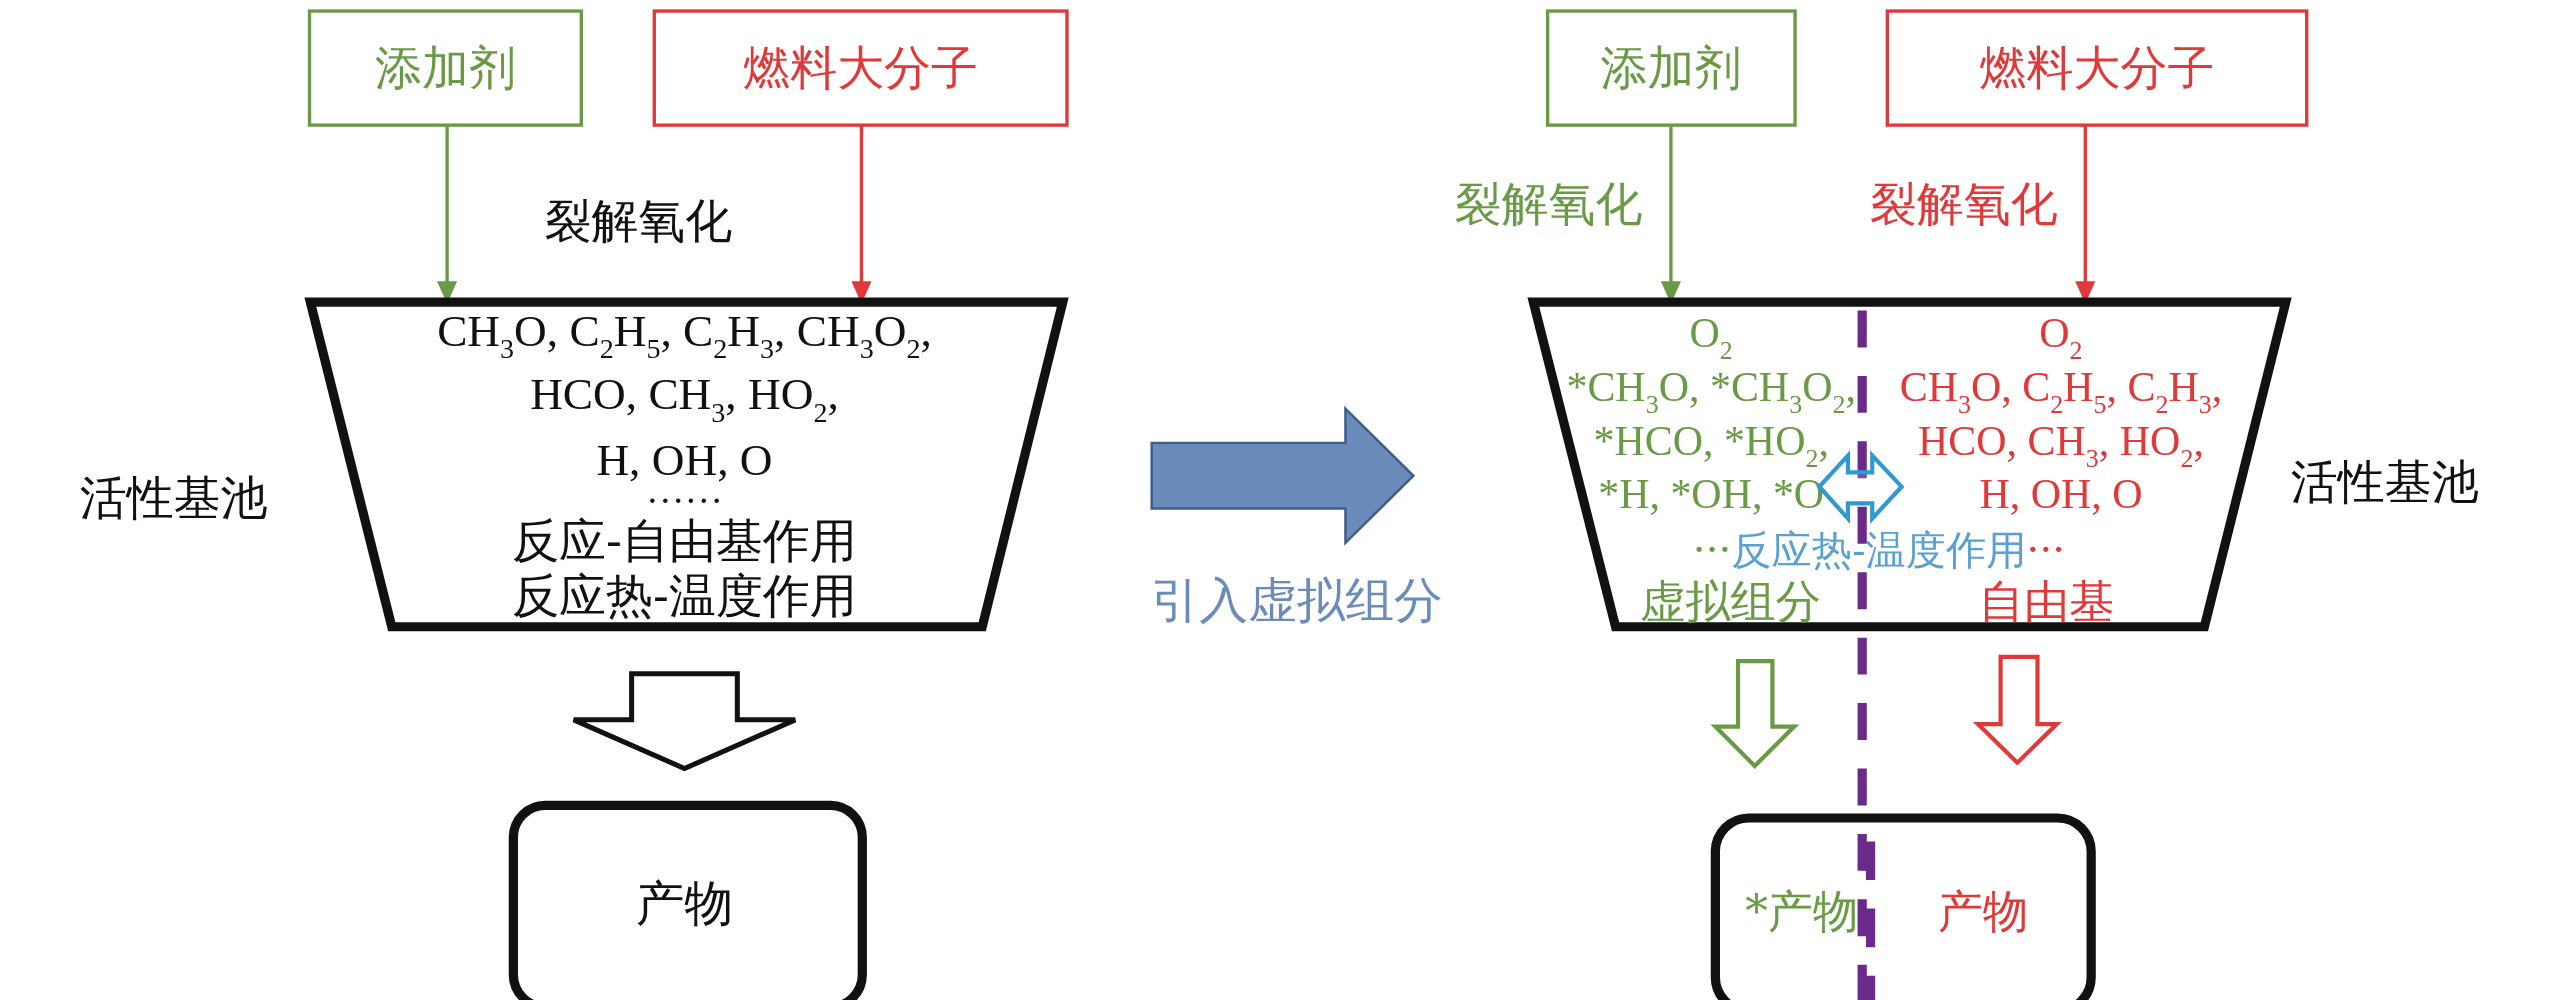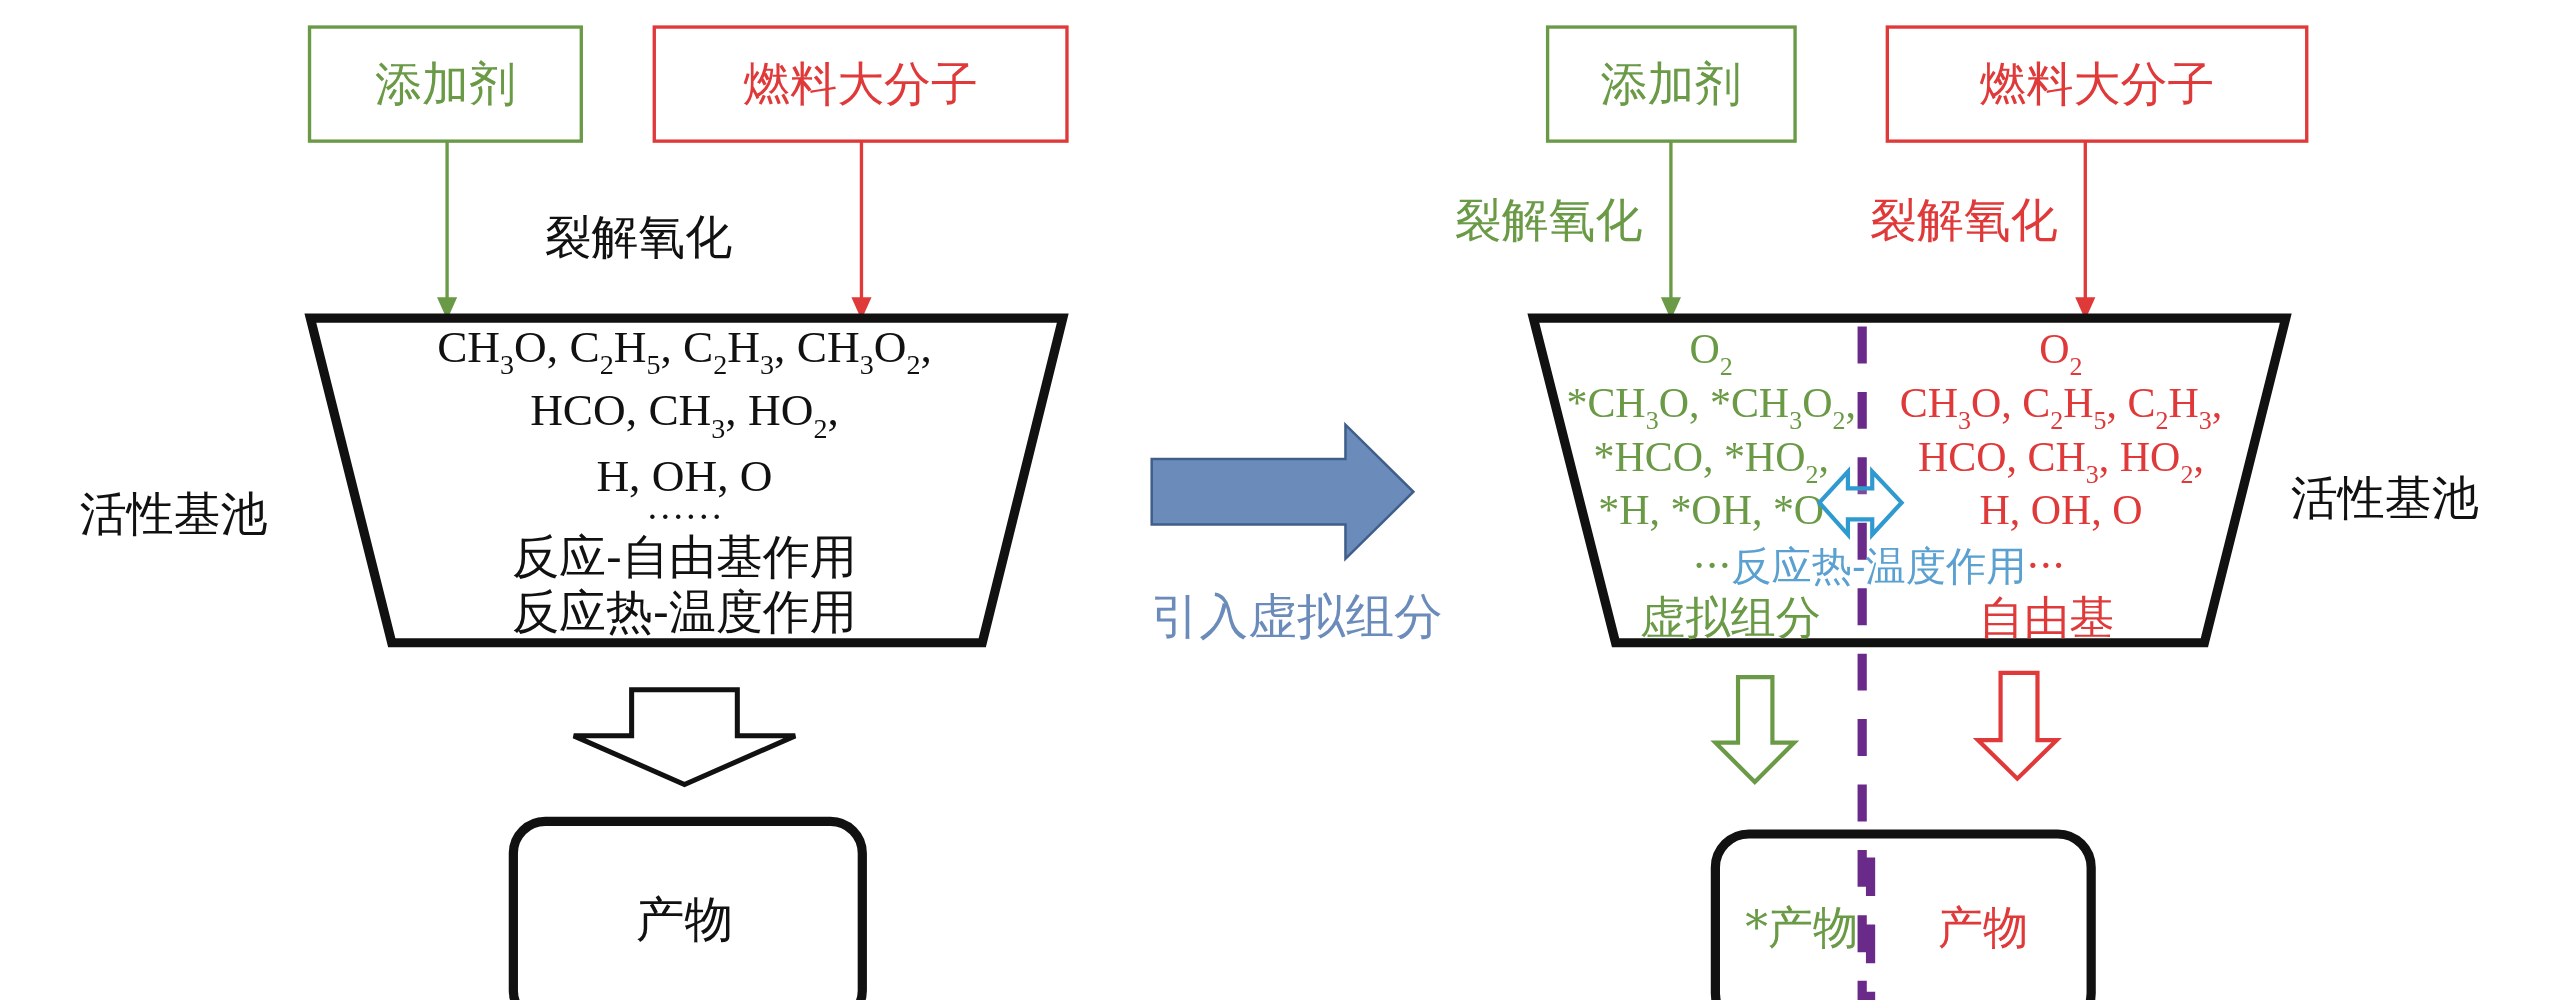--- a/index.html
+++ b/index.html
@@ -1,17 +1,17 @@
 <!DOCTYPE html>
 <html style="font-size:13.4px"><head>
 <meta charset="utf-8">
 <style>
   html, body { margin: 0; padding: 0; background: #ffffff; }
   body { width: 2576px; height: 1001px; overflow: hidden; }
-  #stage { position: absolute; left: 0; top: 16px; width: 2576px; height: 928px; text-decoration: underline; }
+  #stage { position: absolute; left: 0; top: 0; width: 2576px; height: 928px; text-decoration: underline; }
   svg text { font-family: "Liberation Serif", "DejaVu Serif", serif; }
   .cjk { font-family: "DejaVu Serif", "Liberation Serif", serif; }
 </style>
 </head>
 <body>
 
 <div id="stage">
 <svg id="svg" width="2576" height="1001" viewBox="0 0 3071 1193" xmlns="http://www.w3.org/2000/svg">
   <defs>
     <marker id="ah-green" markerWidth="10" markerHeight="10" refX="5" refY="9" orient="auto" markerUnits="userSpaceOnUse" viewBox="0 0 10 10">

